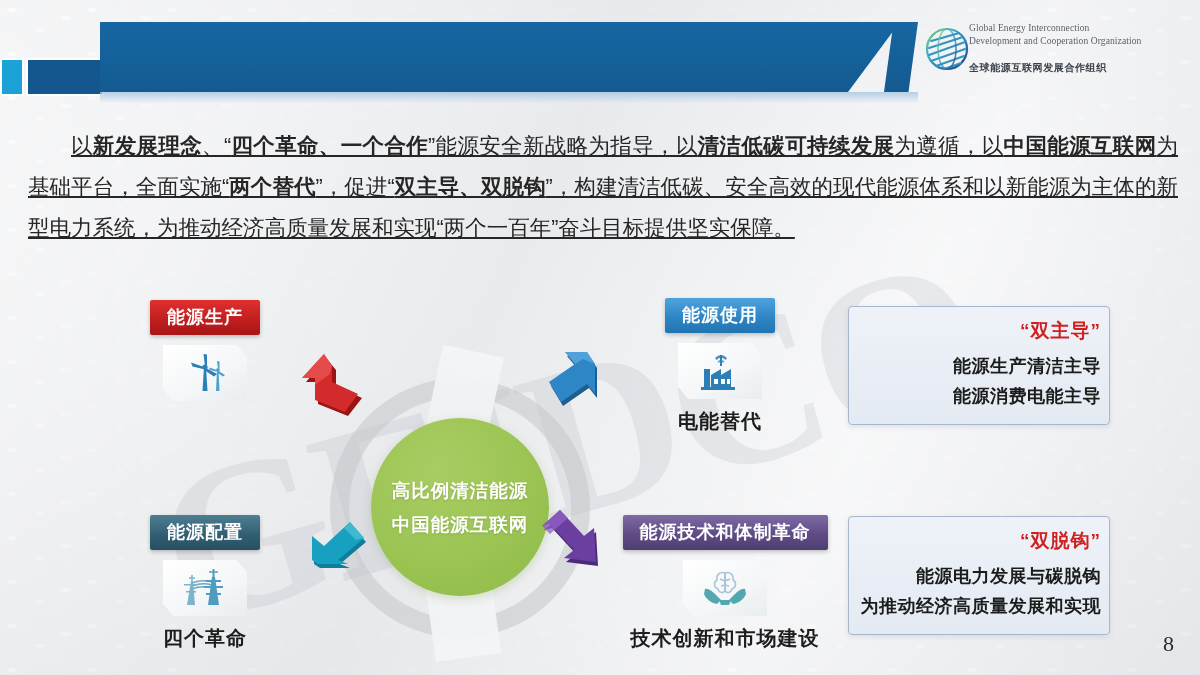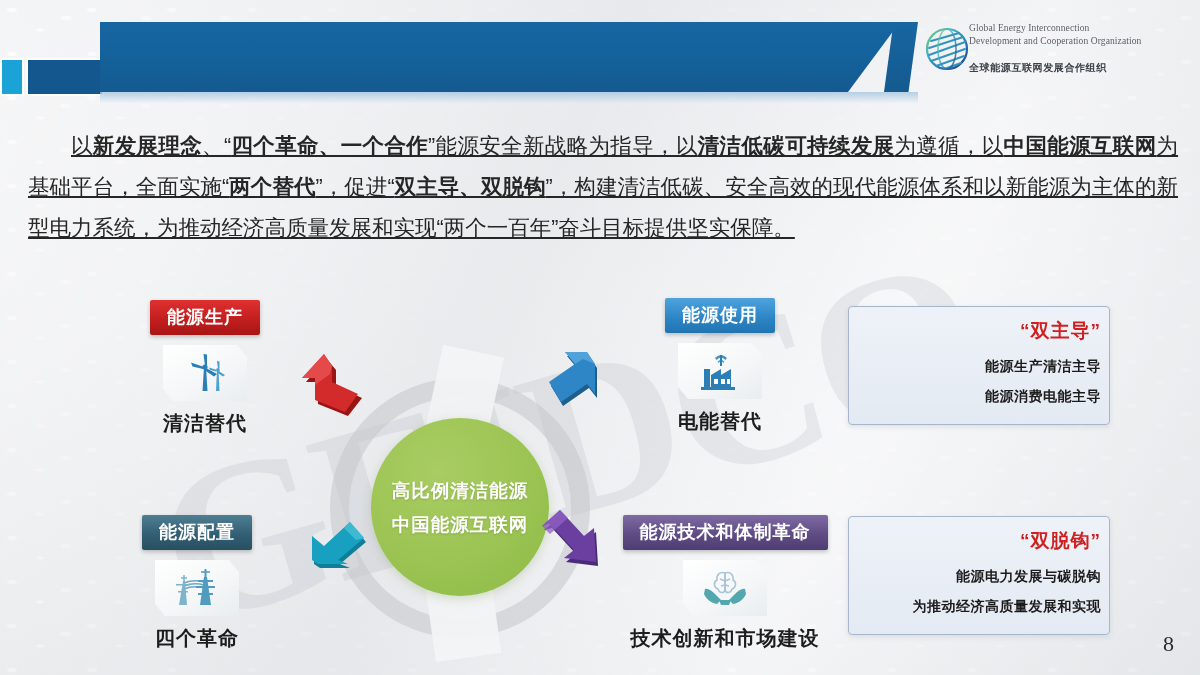--- a/index.html
+++ b/index.html
@@ -185,21 +185,21 @@
     background:linear-gradient(180deg,#eef2f8 0%,#e4eaf3 100%);
     box-shadow:0 2px 5px rgba(120,130,150,.18);
     text-align:right;
     padding:11px 8px 13px;
   }
   .panel-title {
     font-size:19px; font-weight:700; color:#d01f1f; letter-spacing:1px;
     margin-bottom:7px;
   }
   .panel-line {
-    font-size:14px; font-weight:600; color:#1c1c1c; letter-spacing:.5px;
+    font-size:18px; font-weight:600; color:#1c1c1c; letter-spacing:.5px;
     line-height:30px; white-space:nowrap;
   }
 
   
   .page-num {
     position:absolute; right:26px; bottom:18px;
     font-size:22px; color:#2b2b2b;
     font-family:"Liberation Serif","DejaVu Serif",serif;
   }
 </style>
@@ -298,21 +298,20 @@
           </g>
           <g fill="#4fa0cd">
             <path d="M35 17 L36.5 17 L37.5 38 L34 38 Z"></path>
             <path d="M36 16 L35 8 L37.5 8.5 L37.5 15 Z"></path>
             <path d="M35 17 L27 14.5 L28 17 L34 18.5 Z"></path>
             <path d="M36.5 18 L43 22 L41 23.5 L35.5 19.8 Z"></path>
             <circle cx="36" cy="17" r="1.9"></circle>
           </g>
         </svg>
       </div>
-      <div class="node-label">清洁替代</div>
     </div>
 
     <div class="node" style="left:615px;top:8px;">
       <span class="badge blue">能源使用</span>
       <div class="icon-tile">
         <svg width="48" height="40" viewBox="0 0 48 40">
           <g fill="#2b7fb5">
             <path d="M8 38 L8 18 L14 18 L14 38 Z"></path>
             <path d="M15 38 L15 24 L25 18 L25 24 L35 18 L35 38 Z"></path>
             <rect x="5" y="36" width="34" height="3"></rect>
@@ -325,21 +324,21 @@
           <g fill="#2b7fb5">
             <path d="M24 4 L26 4 L26 15 L24 15 Z"></path>
             <path d="M19 7 Q25 1 31 7 L29.5 9 Q25 4.5 20.5 9 Z" opacity=".85"></path>
             <path d="M21.5 10.5 Q25 7 28.5 10.5 L27.4 12 Q25 9.6 22.6 12 Z" opacity=".7"></path>
           </g>
         </svg>
       </div>
       <div class="node-label">电能替代</div>
     </div>
 
-    <div class="node" style="left:92px;top:225px;">
+    <div class="node" style="left:100px;top:225px;">
       <span class="badge teal">能源配置</span>
       <div class="icon-tile">
         <svg width="50" height="42" viewBox="0 0 50 42">
           <g stroke="#6aa8c4" stroke-width="1.4" fill="none">
             <path d="M12 16 Q22 12 32 15"></path>
             <path d="M12 19 Q22 15 32 18"></path>
             <path d="M12 22 Q22 18 32 21"></path>
           </g>
           <g fill="#7fb3cc">
             <path d="M11 14 L13 14 L15 38 L7 38 Z"></path>

